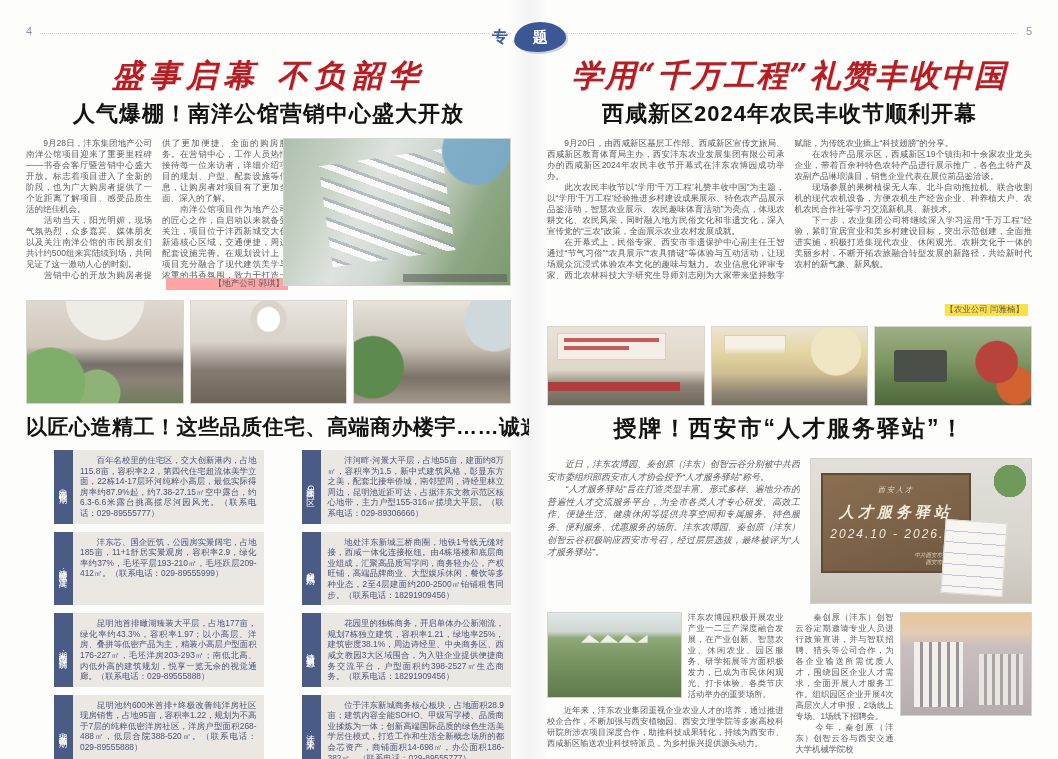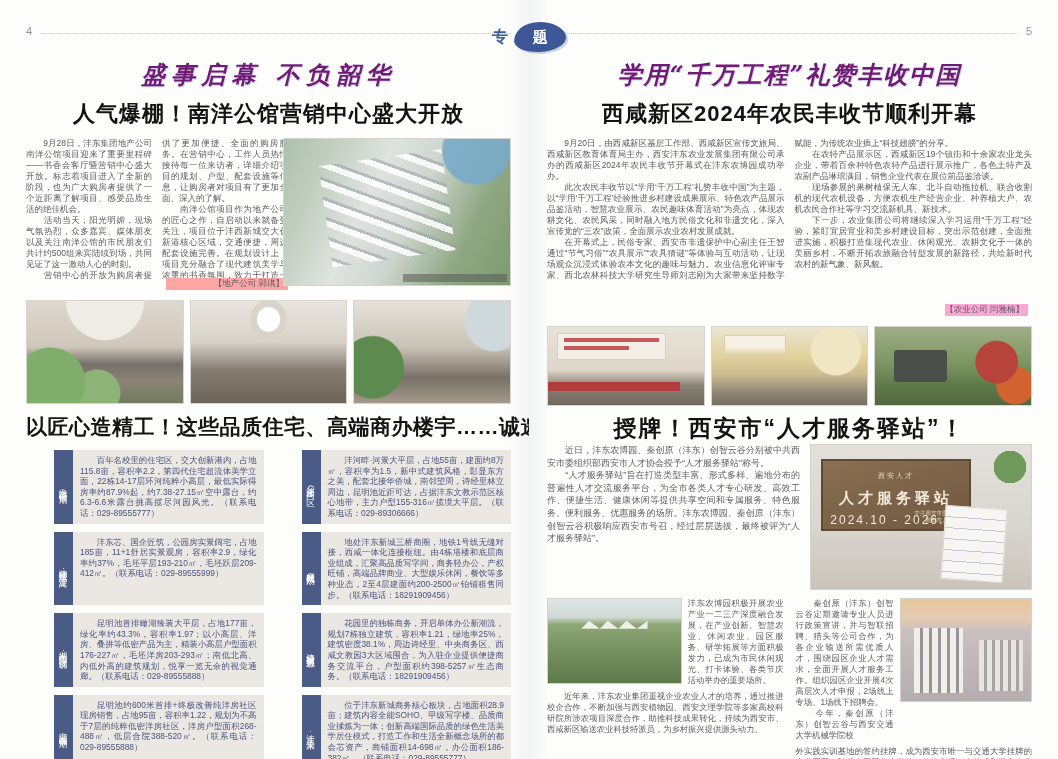--- a/index.html
+++ b/index.html
@@ -21,23 +21,23 @@
   .dots { flex:1; height:1px; border-bottom:1px dotted #c9c9c9; margin-top:4px; }
 
   .badge { position:absolute; left:50%; top:22px; transform:translateX(-50%);
     display:flex; align-items:center; gap:6px; z-index:5; }
   .badge .b-left { color:#3e5f9d; font-size:16px; font-weight:bold; }
   .badge .b-blob { display:flex; align-items:center; justify-content:center;
     width:52px; height:30px; background:#3d5796; color:#fff; font-size:15px; font-weight:bold;
     border-radius:46% 54% 52% 48% / 60% 55% 45% 40%; transform:rotate(-3deg);
     box-shadow:2px 2px 0 rgba(61,87,150,0.25); }
 
-  .cal-title { margin-top:16px; text-align:center; color:#701a75;
+  .cal-title { margin-top:16px; text-align:center; color:#b91c1c;
     font-family:"DejaVu Serif","Liberation Serif",serif;
-    font-size:24px; font-weight:bold; font-style:italic; letter-spacing:6px; line-height:42px;
+    font-size:31px; font-weight:bold; font-style:italic; letter-spacing:6px; line-height:42px;
     text-shadow:1px 1px 0 rgba(62,100,171,0.25); white-space:nowrap; }
   .page.right .cal-title { letter-spacing:2px; }
   .headline { margin-top:2px; text-align:center; color:#131313; font-size:22px; font-weight:900;
     letter-spacing:1px; line-height:32px; white-space:nowrap; }
 
   .article-wrap { position:relative; margin-top:8px; height:152px; }
   .article-text { column-count:2; column-gap:10px; height:152px; overflow:hidden;
     font-size:8.5px; line-height:11px; color:#5c5c62; text-align:justify; white-space:pre-line; }
   .article-text.narrow { width:262px; }
   .byline { font-size:8.5px; color:#5c5c62; text-align:right; padding-right:4px; }
@@ -93,28 +93,28 @@
 
   .grid { margin-top:8px; display:grid; grid-template-columns:1fr 1fr; gap:8px 10px; }
   .card { display:flex; align-items:stretch;padding-left:28px; }
   .card .tab { width:19px; background:#4a5b86; color:#fff; display:flex; align-items:center; justify-content:center;
     writing-mode:vertical-rl; font-size:8.5px; letter-spacing:1px; padding:3px 0; text-align:center; }
   .card .cbody { flex:1; background:#ebe7e3; color:#49547e; font-size:8.4px; line-height:10.6px;
     padding:5px 7px; text-align:justify; text-indent:2em; }
 
   .award-headline { margin-top:6px; text-align:center; color:#131313; font-size:23px; font-weight:900;
     letter-spacing:2px; line-height:32px; white-space:nowrap; }
-  .award-row { display:flex; gap:10px; margin-top:0; }
+  .award-row { display:flex; gap:10px; margin-top:14px;font-style:italic; }
   .award-text { flex:1.15; font-size:9px; line-height:12.6px; color:#5f5c66; text-align:justify;
     white-space:pre-line; height:146px; overflow:hidden; }
   .plaque-photo { flex:1; height:146px; background:linear-gradient(180deg,#e3e0db 0%, #d8d4ce 60%, #c9c3ba 100%);
     border:1px solid #d5d1cb; position:relative; overflow:hidden; }
   .plaque-photo .plant { position:absolute; right:4px; top:6px; width:34px; height:40px;
     background:radial-gradient(circle at 50% 40%, #6f9a5c 0 55%, rgba(0,0,0,0) 56%); }
-  .plaque { position:absolute; left:10px; top:14px; width:150px; height:72px;
+  .plaque { position:absolute; left:10px; top:14px; width:150px; height:100px;
     background:linear-gradient(160deg,#8a6f52 0%, #7b6248 55%, #6f5840 100%);
     border:2px solid #5e4a35; color:#f3ead9; text-align:center; padding-top:10px; }
   .plaque .p-brand { font-size:7px; letter-spacing:2px; opacity:0.85; }
   .plaque .p-title { font-size:15px; font-weight:bold; letter-spacing:4px; margin-top:8px; }
   .plaque .p-dates { font-size:12px; letter-spacing:2px; margin-top:5px; }
   .plaque .p-org { position:absolute; right:5px; bottom:5px; font-size:5.5px; line-height:7px;
     text-align:right; opacity:0.8; }
   .cert-card { position:absolute; right:26px; bottom:8px; width:62px; height:74px; background:#f7f5f1;
     border:1px solid #dcd8d1; transform:rotate(4deg);
     background-image:repeating-linear-gradient(180deg, rgba(0,0,0,0) 0 10px, #c9c5d6 10px 11px);
@@ -196,21 +196,21 @@
       <div class="card">
         <div class="tab">启航时代广场</div>
         <div class="cbody">地处沣东新城三桥商圈，地铁1号线无缝对接，西咸一体化连接枢纽。由4栋塔楼和底层商业组成，汇聚高品质写字间，商务轻办公，产权旺铺，高端品牌商业、大型娱乐休闲，餐饮等多种业态，2至4层建面约200-2500㎡铂铺租售同步。（联系电话：18291909456）</div>
       </div>
       <div class="card">
         <div class="tab">湖光山色·锦绣</div>
         <div class="cbody">昆明池首排瞰湖臻装大平层，占地177亩，绿化率约43.3%，容积率1.97；以小高层、洋房、叠拼等低密产品为主，精装小高层户型面积176-227㎡，毛坯洋房203-293㎡；南低北高、内低外高的建筑规划，悦享一览无余的视觉通廊。（联系电话：029-89555888）</div>
       </div>
       <div class="card">
         <div class="tab">诗经里创想源</div>
-        <div class="cbody">花园里的独栋商务，开启单体办公新潮流，规划7栋独立建筑，容积率1.21，绿地率25%，建筑密度38.1%，周边诗经里、中央商务区、西咸文教园3大区域围合，为入驻企业提供便捷商务交流平台，户型面积约398-5257㎡生态商务。（联系电话：18291909456）</div>
+        <div class="cbody">花园里的独栋商务，开启单体办公新潮流，规划7栋独立建筑，容积率1.21，绿地率25%，建筑密度38.1%，周边诗经里、中央商务区、西咸文教园3大区域围合，为入驻企业提供便捷商务交流平台，户型面积约398-2527㎡生态商务。（联系电话：18291909456）</div>
       </div>
       <div class="card">
         <div class="tab">湖光山色（二期）</div>
         <div class="cbody">昆明池约600米首排+终极改善纯洋房社区现房销售，占地95亩，容积率1.22，规划为不高于7层的纯粹低密洋房社区，洋房户型面积268-488㎡，低层合院388-520㎡。（联系电话：029-89555888）</div>
       </div>
       <div class="card">
         <div class="tab">沣东·未来</div>
         <div class="cbody">位于沣东新城商务核心板块，占地面积28.9亩；建筑内容全能SOHO、甲级写字楼、品质商业揉炼为一体；创新高端国际品质的绿色生活美学居住模式，打造工作和生活全新概念场所的都会芯资产，商铺面积14-698㎡，办公面积186-382㎡。（联系电话：029-89555777）</div>
       </div>
       <div class="card">
@@ -233,21 +233,21 @@
     <div class="cal-title">学用“千万工程”礼赞丰收中国</div>
     <div class="headline">西咸新区2024年农民丰收节顺利开幕</div>
 
     <div class="article-wrap" style="height:178px;">
       <div class="article-text" style="height:178px;">　　9月20日，由西咸新区基层工作部、西咸新区宣传文旅局、西咸新区教育体育局主办，西安沣东农业发展集团有限公司承办的西咸新区2024年农民丰收节开幕式在沣东农博园成功举办。
 　　此次农民丰收节以“学用‘千万工程’礼赞丰收中国”为主题，以“学用‘千万工程’经验推进乡村建设成果展示、特色农产品展示品鉴活动，智慧农业展示、农民趣味体育活动”为亮点，体现农耕文化、农民风采，同时融入地方民俗文化和非遗文化，深入宣传党的“三农”政策，全面展示农业农村发展成就。
 　　在开幕式上，民俗专家、西安市非遗保护中心副主任王智通过“节气习俗”“农具展示”“农具猜谜”等体验与互动活动，让现场观众沉浸式体验农本文化的趣味与魅力。农业信息化评审专家、西北农林科技大学研究生导师刘志刚为大家带来坚持数字赋能，为传统农业插上“科技翅膀”的分享。
 　　在农特产品展示区，西咸新区19个镇街和十余家农业龙头企业，带着百余种特色农特产品进行展示推广，各色土特产及农副产品琳琅满目，销售企业代表在展位前品鉴洽谈。
 　　现场参展的果树植保无人车、北斗自动拖拉机、联合收割机的现代农机设备，方便农机生产经营企业、种养植大户、农机农民合作社等学习交流新机具、新技术。
 　　下一步，农业集团公司将继续深入学习运用“千万工程”经验，紧盯宜居宜业和美乡村建设目标，突出示范创建，全面推进实施，积极打造集现代农业、休闲观光、农耕文化于一体的美丽乡村，不断开拓农旅融合转型发展的新路径，共绘新时代农村的新气象、新风貌。</div>
-      <div style="position:absolute;right:4px;bottom:0;background:#f9a8d4;margin-top:8px;" class="byline">【农业公司 闫雅楠】</div>
+      <div style="position:absolute;right:4px;bottom:0;background:#fde047;margin-top:8px;" class="byline">【农业公司 闫雅楠】</div>
     </div>
 
     <div class="photo-row">
       <div class="ph ph-stage">
         <div class="banner">
             <i></i>
             <i style="width:60%;"></i>
           </div>
         <div class="strip"></div>
       </div>

